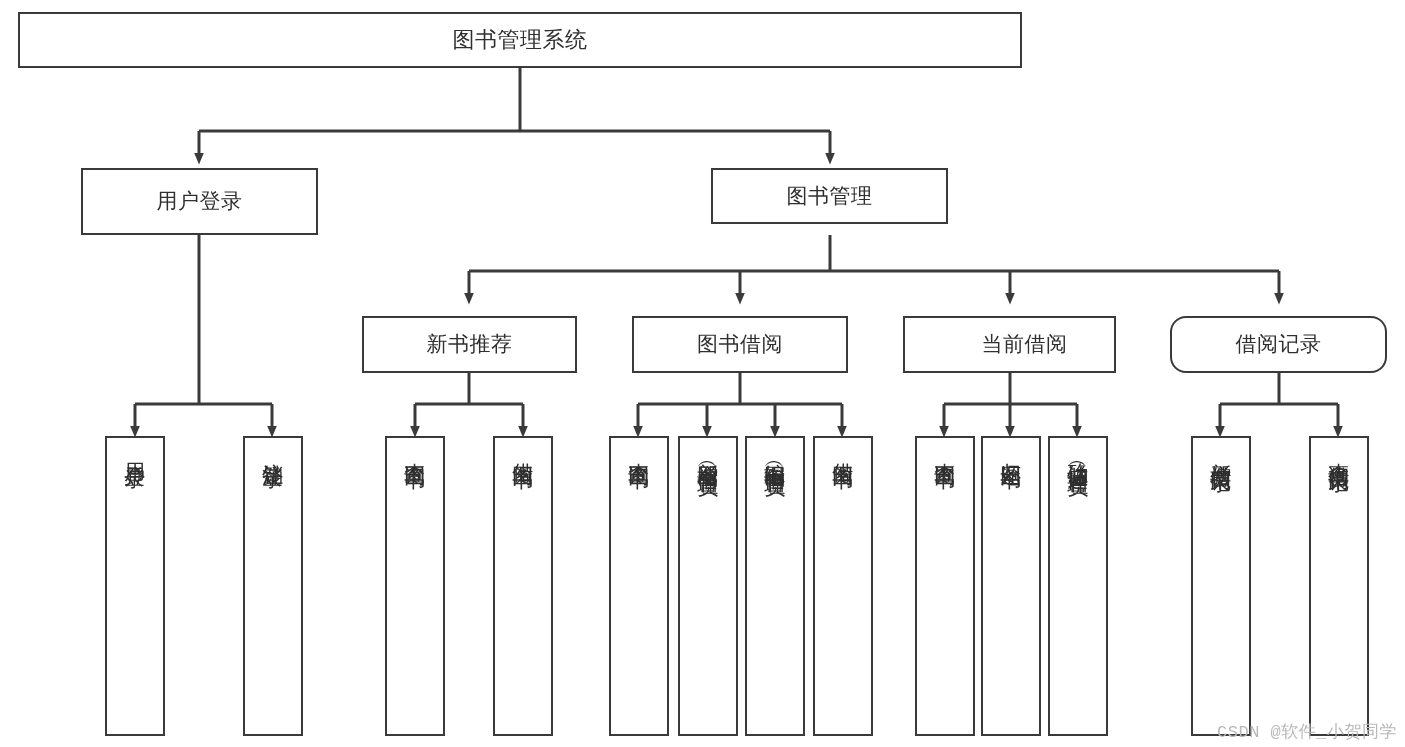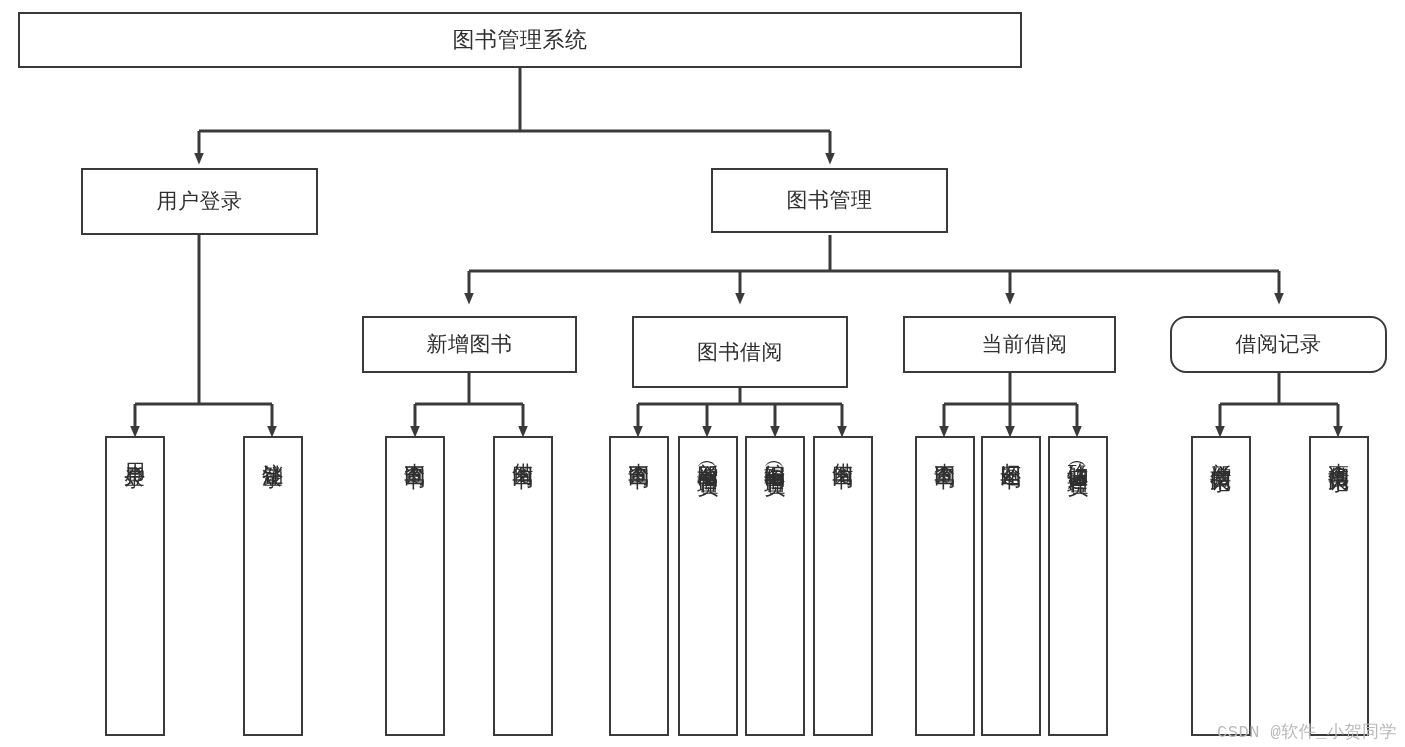--- a/index.html
+++ b/index.html
@@ -123,28 +123,28 @@
     </g>
   </svg>
 
   <div class="node root" style="left:18px;top:12px;width:1004px;height:56px;">
     <span class="label">图书管理系统</span>
   </div>
 
   <div class="node" style="left:81px;top:168px;width:237px;height:67px;">
     <span class="label">用户登录</span>
   </div>
-  <div class="node" style="left:711px;top:168px;width:237px;height:65px;">
+  <div class="node" style="left:711px;top:168px;width:237px;height:56px;">
     <span class="label">图书管理</span>
   </div>
 
   <div class="node" style="left:362px;top:316px;width:215px;height:57px;">
-    <span class="label">新增图书</span>
+    <span class="label">新书推荐</span>
   </div>
-  <div class="node" style="left:632px;top:316px;width:216px;height:72px;">
+  <div class="node" style="left:632px;top:316px;width:216px;height:57px;">
     <span class="label">图书借阅</span>
   </div>
   <div class="node" style="left:903px;top:316px;width:213px;height:57px;padding-left:30px;">
     <span class="label">当前借阅</span>
   </div>
   <div class="node" style="left:1170px;top:316px;width:217px;height:57px;border-radius:16px;">
     <span class="label">借阅记录</span>
   </div>
 
   <div class="node leaf" style="left:105px;top:436px;width:60px;height:300px;">

